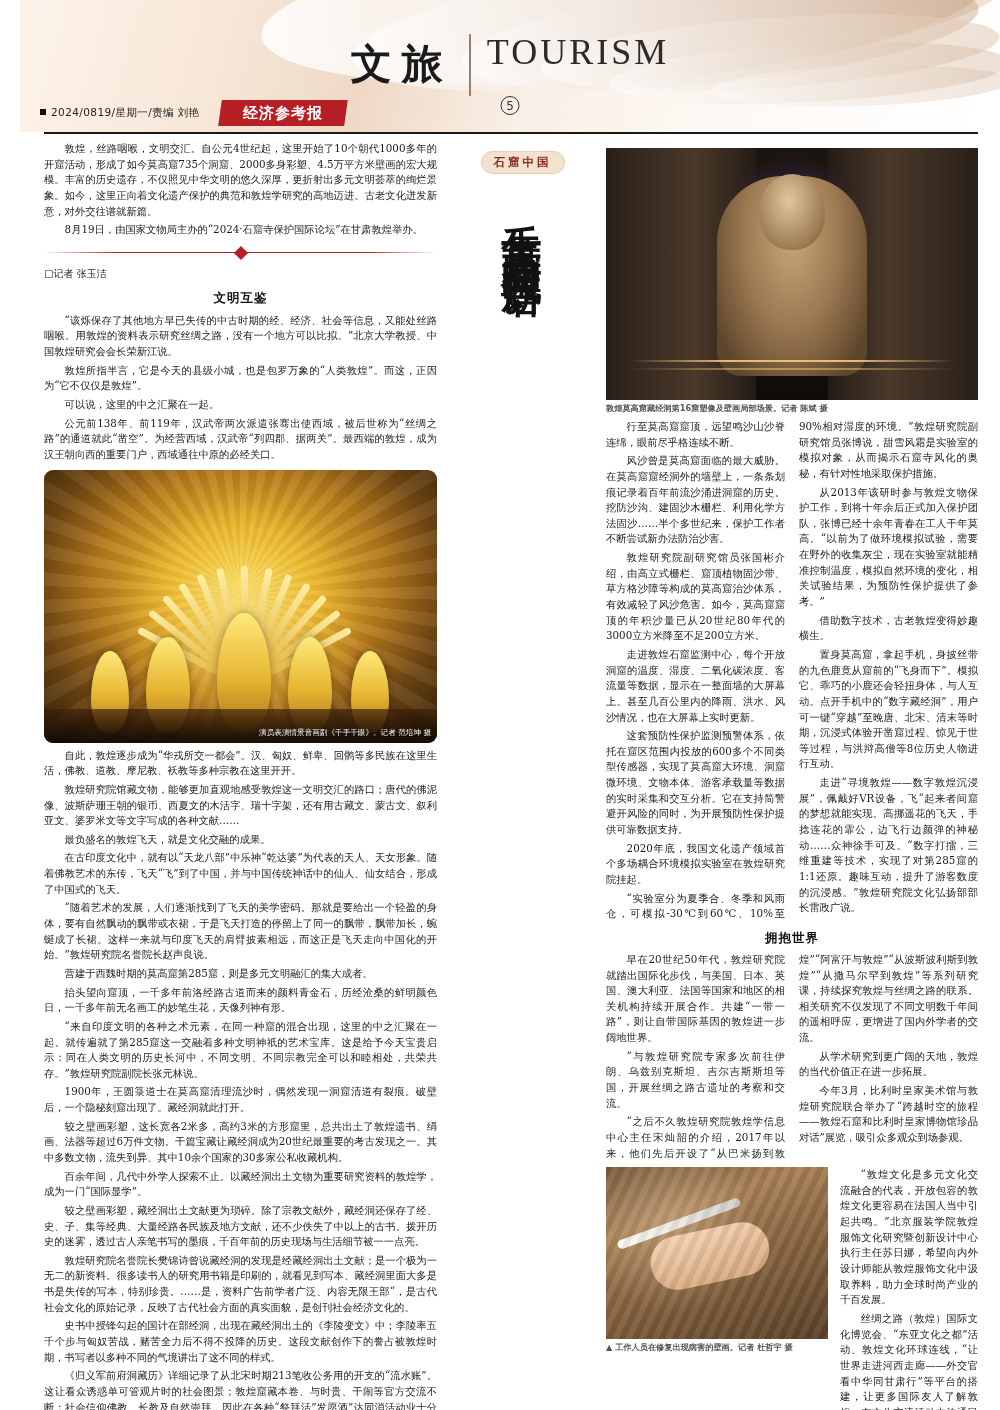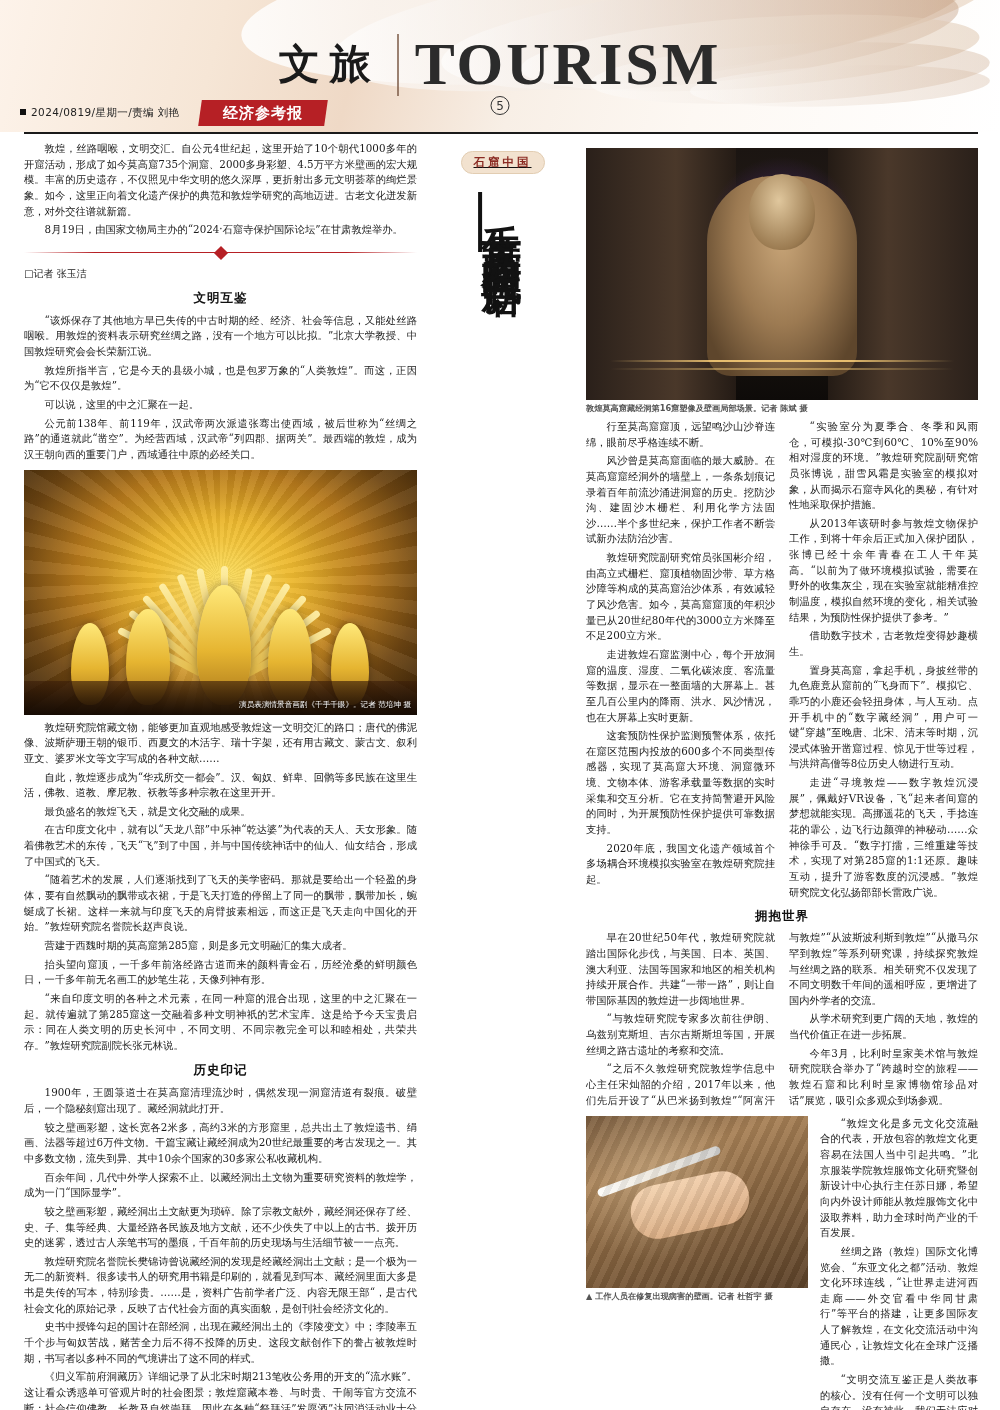--- a/index.html
+++ b/index.html
@@ -8,20 +8,21 @@
     width:1000px; height:1410px;
     background:#ffffff;
     font-family:"Liberation Serif", serif;
     color:#111;
     position:relative;
     overflow:hidden;
   }
   .page {
     position:absolute; inset:0;
     padding:0;
+    margin-left:20px;
   }
 
   
   .masthead {
     position:relative;
     height:132px;
     background:
       linear-gradient(105deg, #fdf3ea 0%, #f6e6d6 22%, #efd9c6 36%, #f8efe6 52%, #fdf8f3 70%, #ffffff 100%);
     overflow:hidden;
   }
@@ -43,22 +44,22 @@
   .mast-cn {
     font-family:"DejaVu Serif", serif;
     font-size:41px; letter-spacing:10px; color:#1a1a1a;
     font-weight:700; line-height:1; padding-top:10px;
   }
   .mast-divider {
     width:2px; height:62px; background:#7b5a45; margin:0 16px; opacity:.75;
   }
   .mast-en {
     font-family:"Liberation Serif", serif;
-    font-size:60px; color:#2b2b2b; letter-spacing:3px; line-height:1;
-    font-weight:700;
+    font-size:36px; color:#2b2b2b; letter-spacing:3px; line-height:1;
+    font-weight:400;
   }
   .mast-page {
     position:absolute; left:50%; transform:translateX(-50%);
     top:96px;
     width:19px; height:19px; border-radius:50%;
     border:1.4px solid #333; color:#333; font-size:12px;
     display:flex; align-items:center; justify-content:center;
     font-family:"DejaVu Sans", sans-serif;
   }
   .mast-left {
@@ -81,21 +82,21 @@
 
   
   .content {
     position:absolute; top:132px; left:24px; right:22px; bottom:8px;
   }
 
   .rule-top { height:2px; background:#1a1a1a; margin-bottom:7px; }
 
   .cols { display:flex; gap:0; height:100%; }
   .colL { width:405px; padding-right:12px; border-right:0px; }
-  .colM { width:147px; padding:0 6px;text-decoration:underline; }
+  .colM { width:147px; padding:0 6px; }
   .colR { flex:1; padding-left:10px; }
 
   p.body {
     font-size:10.3px; line-height:1.52; text-align:justify;
     margin:0 0 3px 0; text-indent:2em; color:#1b1b1b;
     font-family:"DejaVu Serif", serif;
   }
   p.lead { text-indent:2em; }
   .byline {
     font-size:10px; margin:7px 0 6px 0; color:#1b1b1b;
@@ -125,23 +126,24 @@
   
   .figure { margin:7px 0 5px 0; position:relative; }
   .cap-over {
     position:absolute; right:6px; bottom:5px;
     font-size:7.6px; color:#fff; text-shadow:0 1px 2px rgba(0,0,0,.9);
     font-family:"DejaVu Sans", sans-serif;
   }
 
   
   .img-dance {
-    width:100%; height:245px; position:relative; overflow:hidden;
+    width:100%; height:273px; position:relative; overflow:hidden;
     background:
       radial-gradient(ellipse at 50% 42%, #f6d84e 0%, #e8b32a 26%, #b6791c 52%, #6d4512 74%, #2e1c07 100%);
+    border-radius: 9px;
   }
   .img-dance:before {
     content:""; position:absolute; inset:0;
     background:
       repeating-conic-gradient(from 0deg at 50% 45%, rgba(255,255,255,.10) 0deg 4deg, rgba(0,0,0,.10) 4deg 8deg);
     opacity:.55;
   }
   .dancer {
     position:absolute; bottom:10px;
     background:linear-gradient(180deg,#ffe97a,#e6b531 55%,#a9761b);
@@ -333,30 +335,29 @@
             <div class="dancer" style="left:44%; width:54px; height:120px;"></div>
             <div class="dancer" style="left:26%; width:44px; height:96px;"></div>
             <div class="dancer" style="left:62%; width:44px; height:96px;"></div>
             <div class="dancer" style="left:12%; width:38px; height:82px;"></div>
             <div class="dancer" style="left:78%; width:38px; height:82px;"></div>
             <div class="stage"></div>
             <div class="cap-over">演员表演情景音画剧《千手千眼》。记者 范培坤 摄</div>
           </div>
         </div>
 
+        <p class="body">自此，敦煌逐步成为“华戎所交一都会”。汉、匈奴、鲜卑、回鹘等多民族在这里生活，佛教、道教、摩尼教、袄教等多种宗教在这里开开。</p>
         <p class="body">敦煌研究院馆藏文物，能够更加直观地感受敦煌这一文明交汇的路口；唐代的佛泥像、波斯萨珊王朝的银币、西夏文的木活字、瑞十字架，还有用古藏文、蒙古文、叙利亚文、婆罗米文等文字写成的各种文献……</p>
-        <p class="body">自此，敦煌逐步成为“华戎所交一都会”。汉、匈奴、鲜卑、回鹘等多民族在这里生活，佛教、道教、摩尼教、袄教等多种宗教在这里开开。</p>
         <p class="body">最负盛名的敦煌飞天，就是文化交融的成果。</p>
         <p class="body">在古印度文化中，就有以“天龙八部”中乐神“乾达婆”为代表的天人、天女形象。随着佛教艺术的东传，飞天“飞”到了中国，并与中国传统神话中的仙人、仙女结合，形成了中国式的飞天。</p>
         <p class="body">“随着艺术的发展，人们逐渐找到了飞天的美学密码。那就是要给出一个轻盈的身体，要有自然飘动的飘带或衣裙，于是飞天打造的停留上了同一的飘带，飘带加长，蜿蜒成了长裙。这样一来就与印度飞天的肩臂披素相远，而这正是飞天走向中国化的开始。”敦煌研究院名誉院长赵声良说。</p>
         <p class="body">营建于西魏时期的莫高窟第285窟，则是多元文明融汇的集大成者。</p>
         <p class="body">抬头望向窟顶，一千多年前洛经路古道而来的颜料青金石，历经沧桑的鲜明颜色日，一千多年前无名画工的妙笔生花，天像列神有形。</p>
         <p class="body">“来自印度文明的各种之术元素，在同一种窟的混合出现，这里的中之汇聚在一起。就传遍就了第285窟这一交融着多种文明神祇的艺术宝库。这是给予今天宝贵启示：同在人类文明的历史长河中，不同文明、不同宗教完全可以和睦相处，共荣共存。”敦煌研究院副院长张元林说。</p>
 
-        <h3 class="sub">历史印记</h3>
 
         <p class="body">1900年，王圆箓道士在莫高窟清理流沙时，偶然发现一洞窟清道有裂痕。破壁后，一个隐秘刻窟出现了。藏经洞就此打开。</p>
         <p class="body">较之壁画彩塑，这长宽各2米多，高约3米的方形窟里，总共出土了敦煌遗书、绢画、法器等超过6万件文物。干篇宝藏让藏经洞成为20世纪最重要的考古发现之一。其中多数文物，流失到异、其中10余个国家的30多家公私收藏机构。</p>
         <p class="body">百余年间，几代中外学人探索不止。以藏经洞出土文物为重要研究资料的敦煌学，成为一门“国际显学”。</p>
         <p class="body">较之壁画彩塑，藏经洞出土文献更为琐碎。除了宗教文献外，藏经洞还保存了经、史、子、集等经典、大量经路各民族及地方文献，还不少佚失了中以上的古书。拨开历史的迷雾，透过古人亲笔书写的墨痕，千百年前的历史现场与生活细节被一一点亮。</p>
         <p class="body">敦煌研究院名誉院长樊锦诗曾说藏经洞的发现是经藏经洞出土文献；是一个极为一无二的新资料。很多读书人的研究用书籍是印刷的，就看见到写本、藏经洞里面大多是书是失传的写本，特别珍贵。……是，资料广告前学者广泛、内容无限王部“，是古代社会文化的原始记录，反映了古代社会方面的真实面貌，是创刊社会经济文化的。</p>
         <p class="body">史书中授锋勾起的国计在部经洞，出现在藏经洞出土的《李陵变文》中；李陵率五千个步与匈奴苦战，赌苦全力后不得不投降的历史。这段文献创作下的誊占被敦煌时期，书写者以多种不同的气境讲出了这不同的样式。</p>
         <p class="body">《归义军前府洞藏历》详细记录了从北宋时期213笔收公务用的开支的“流水账”。这让看众诱惑单可管观片时的社会图景；敦煌窟藏本卷、与时贵、干闹等官方交流不断；社会信仰佛教、长教及自然崇拜，因此在各种“祭拜活”发愿酒”达同消活动业十分王席，美食节饮酒，期聘串。</p>
 
       </div>

